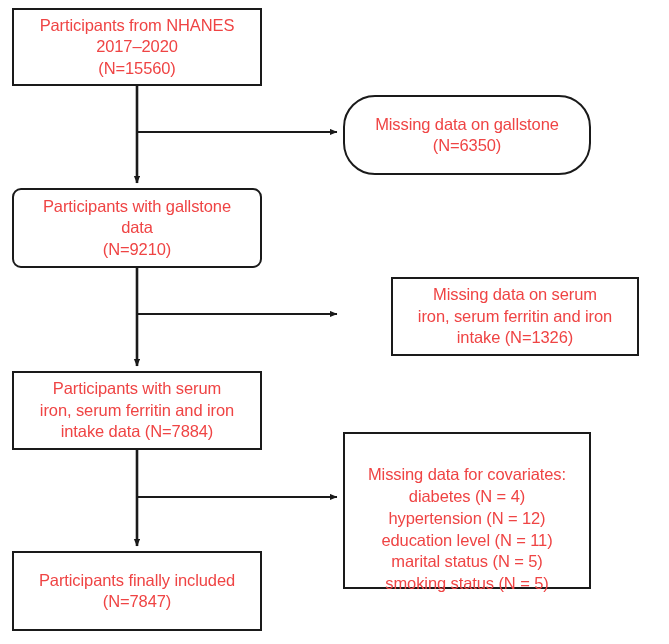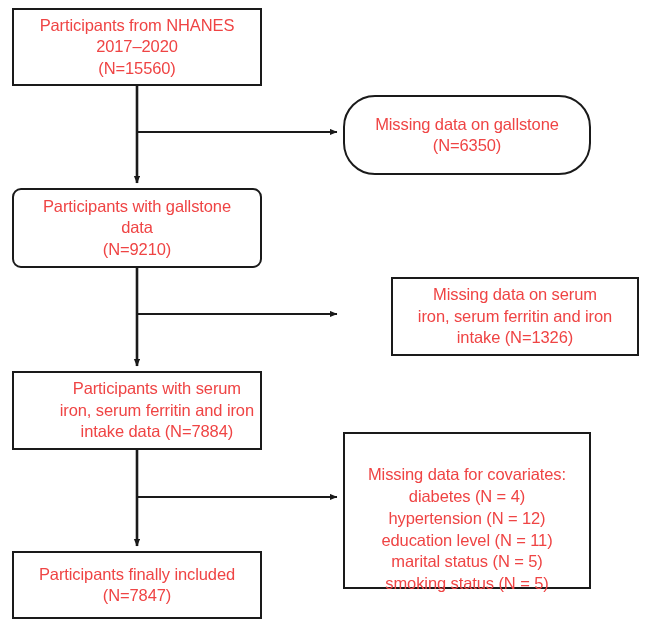--- a/index.html
+++ b/index.html
@@ -42,22 +42,22 @@
     font-size: 16.5px;
     line-height: 1.30;
     letter-spacing: -0.1px;
     white-space: pre-line;
     text-align: center;
     color: #ef4444;
   }
   
   #node-source      { left: 12px;  top: 8px;   width: 250px; height: 78px; }
   #node-gallstone   { left: 12px;  top: 188px; width: 250px; height: 80px; border-radius: 9px; }
-  #node-serum       { left: 12px;  top: 371px; width: 250px; height: 79px; justify-content: flex-end; }
-  #node-final       { left: 12px;  top: 551px; width: 250px; height: 68px; }
+  #node-serum       { left: 12px;  top: 371px; width: 250px; height: 79px; }
+  #node-final       { left: 12px;  top: 551px; width: 250px; height: 80px; }
   
   #node-excl-gallstone { left: 343px; top: 95px;  width: 248px; height: 80px; border-radius: 32px; }
   #node-excl-serum     { left: 343px; top: 277px; width: 248px; height: 79px; margin-left: 48px; }
   #node-excl-covariate { left: 343px; top: 432px; width: 248px; height: 157px; }
   #node-excl-covariate .node-text { line-height: 1.32; margin-top: 38px; }
 </style>
 </head>
 <body>
 
 <div id="flow-canvas">

